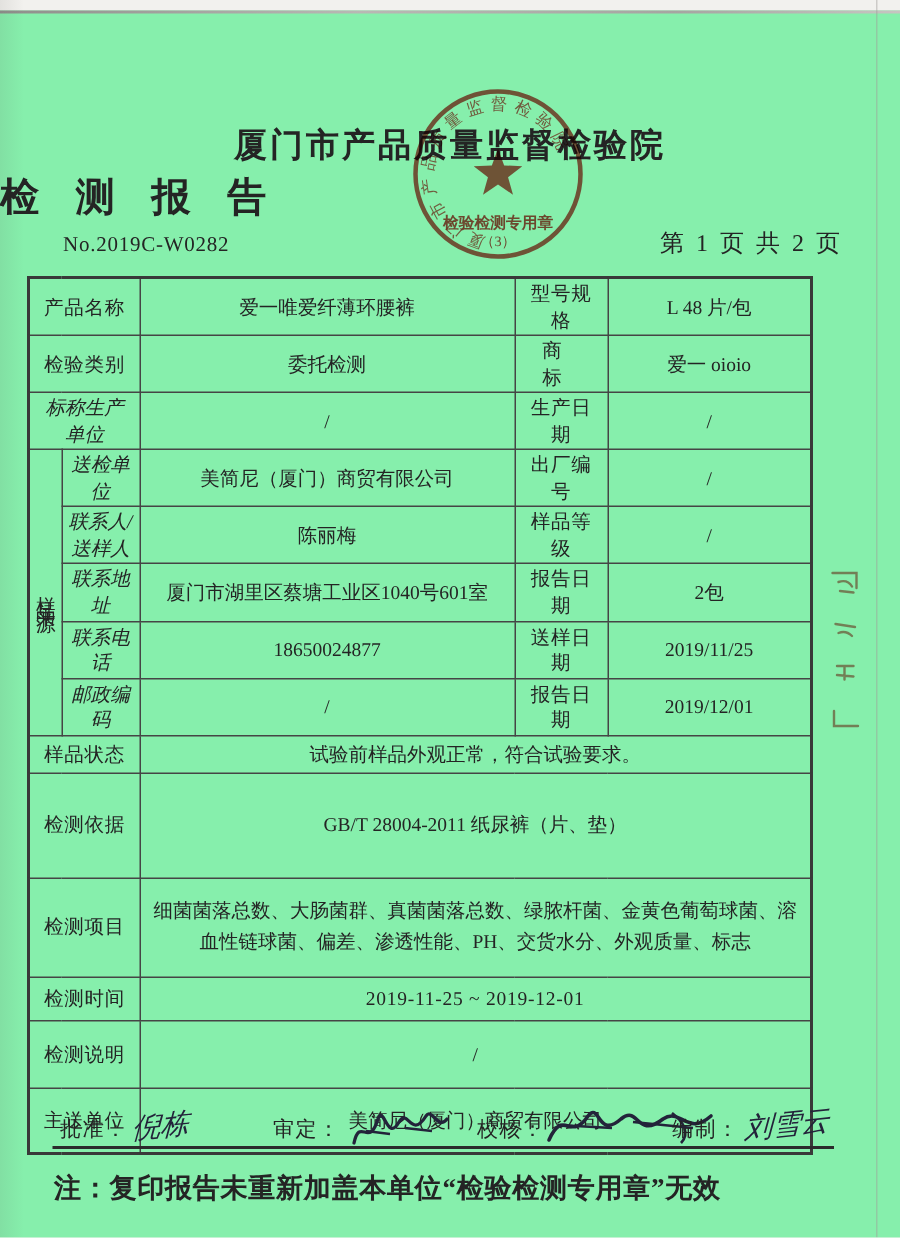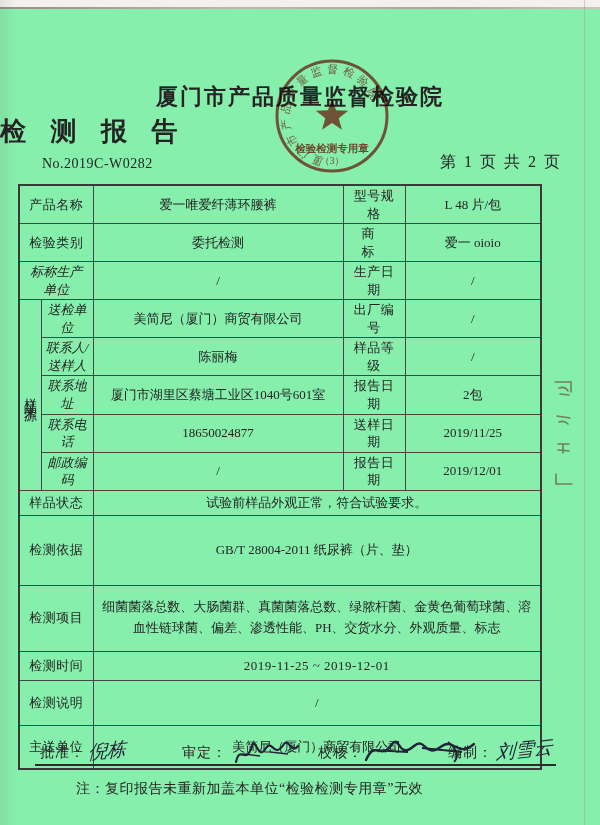--- a/index.html
+++ b/index.html
@@ -82,21 +82,21 @@
   .sig-label{position:absolute;top:6px;letter-spacing:1px;white-space:nowrap;}
   .sig-name{
     position:absolute;font-size:19px;color:#23233a;white-space:nowrap;
     transform:rotate(-6deg) skewX(-8deg);font-style:italic;
   }
   .sig-scribble{position:absolute;}
   .footer-rule{
     position:absolute;left:35px;top:764px;width:521px;height:2px;background:#2b2b2b;
   }
   .footer-note{
-    position:absolute;left:36px;top:780px;font-size:14px;font-weight:400;letter-spacing:.5px;margin-left:40px;
+    position:absolute;left:36px;top:780px;font-size:18px;font-weight:700;letter-spacing:.5px;
   }
 </style>
 </head>
 <body>
 
 <div class="page">
 
   <div class="paper-strip-above"></div>
   <div class="paper-edge-top"></div>
   <div class="left-shadow"></div>

